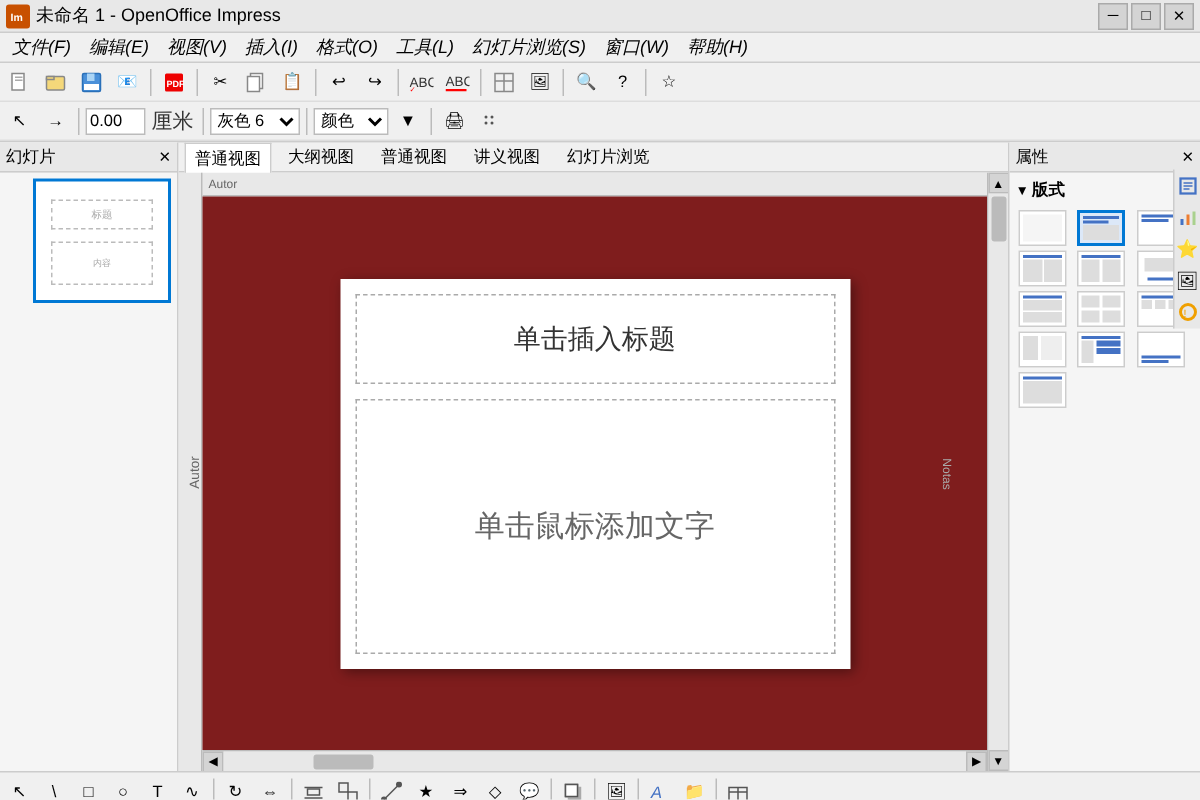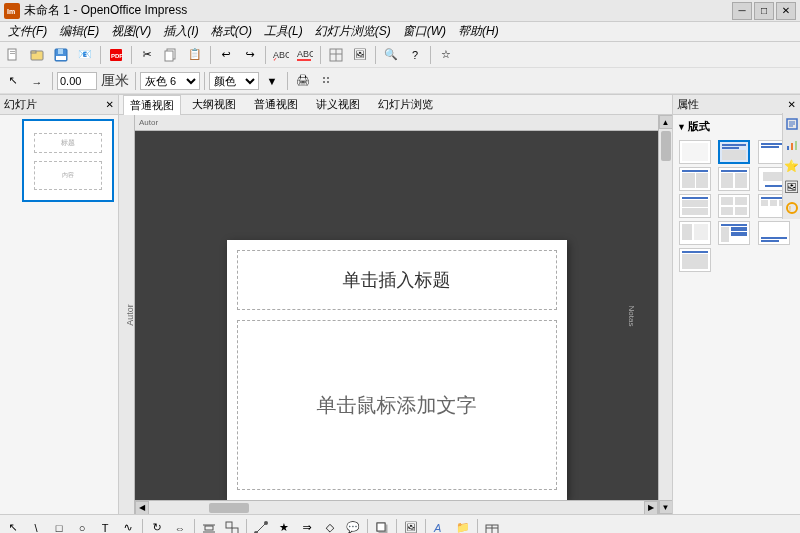--- a/index.html
+++ b/index.html
@@ -122,23 +122,23 @@
 
     
     .editor-area {
       flex: 1;
       display: flex;
       flex-direction: column;
       overflow: hidden;
     }
     .editor-canvas-area {
       flex: 1;
-      background: #404040;
-      display: flex;
-      align-items: flex-end;
+      background: #7f1d1d;
+      display: flex;
+      align-items: center;
       justify-content: center;
       overflow: auto;
       position: relative;
     }
     .slide-canvas {
       background: white;
       width: 340px;
       height: 260px;
       position: relative;
       box-shadow: 2px 2px 8px rgba(0,0,0,0.4);

